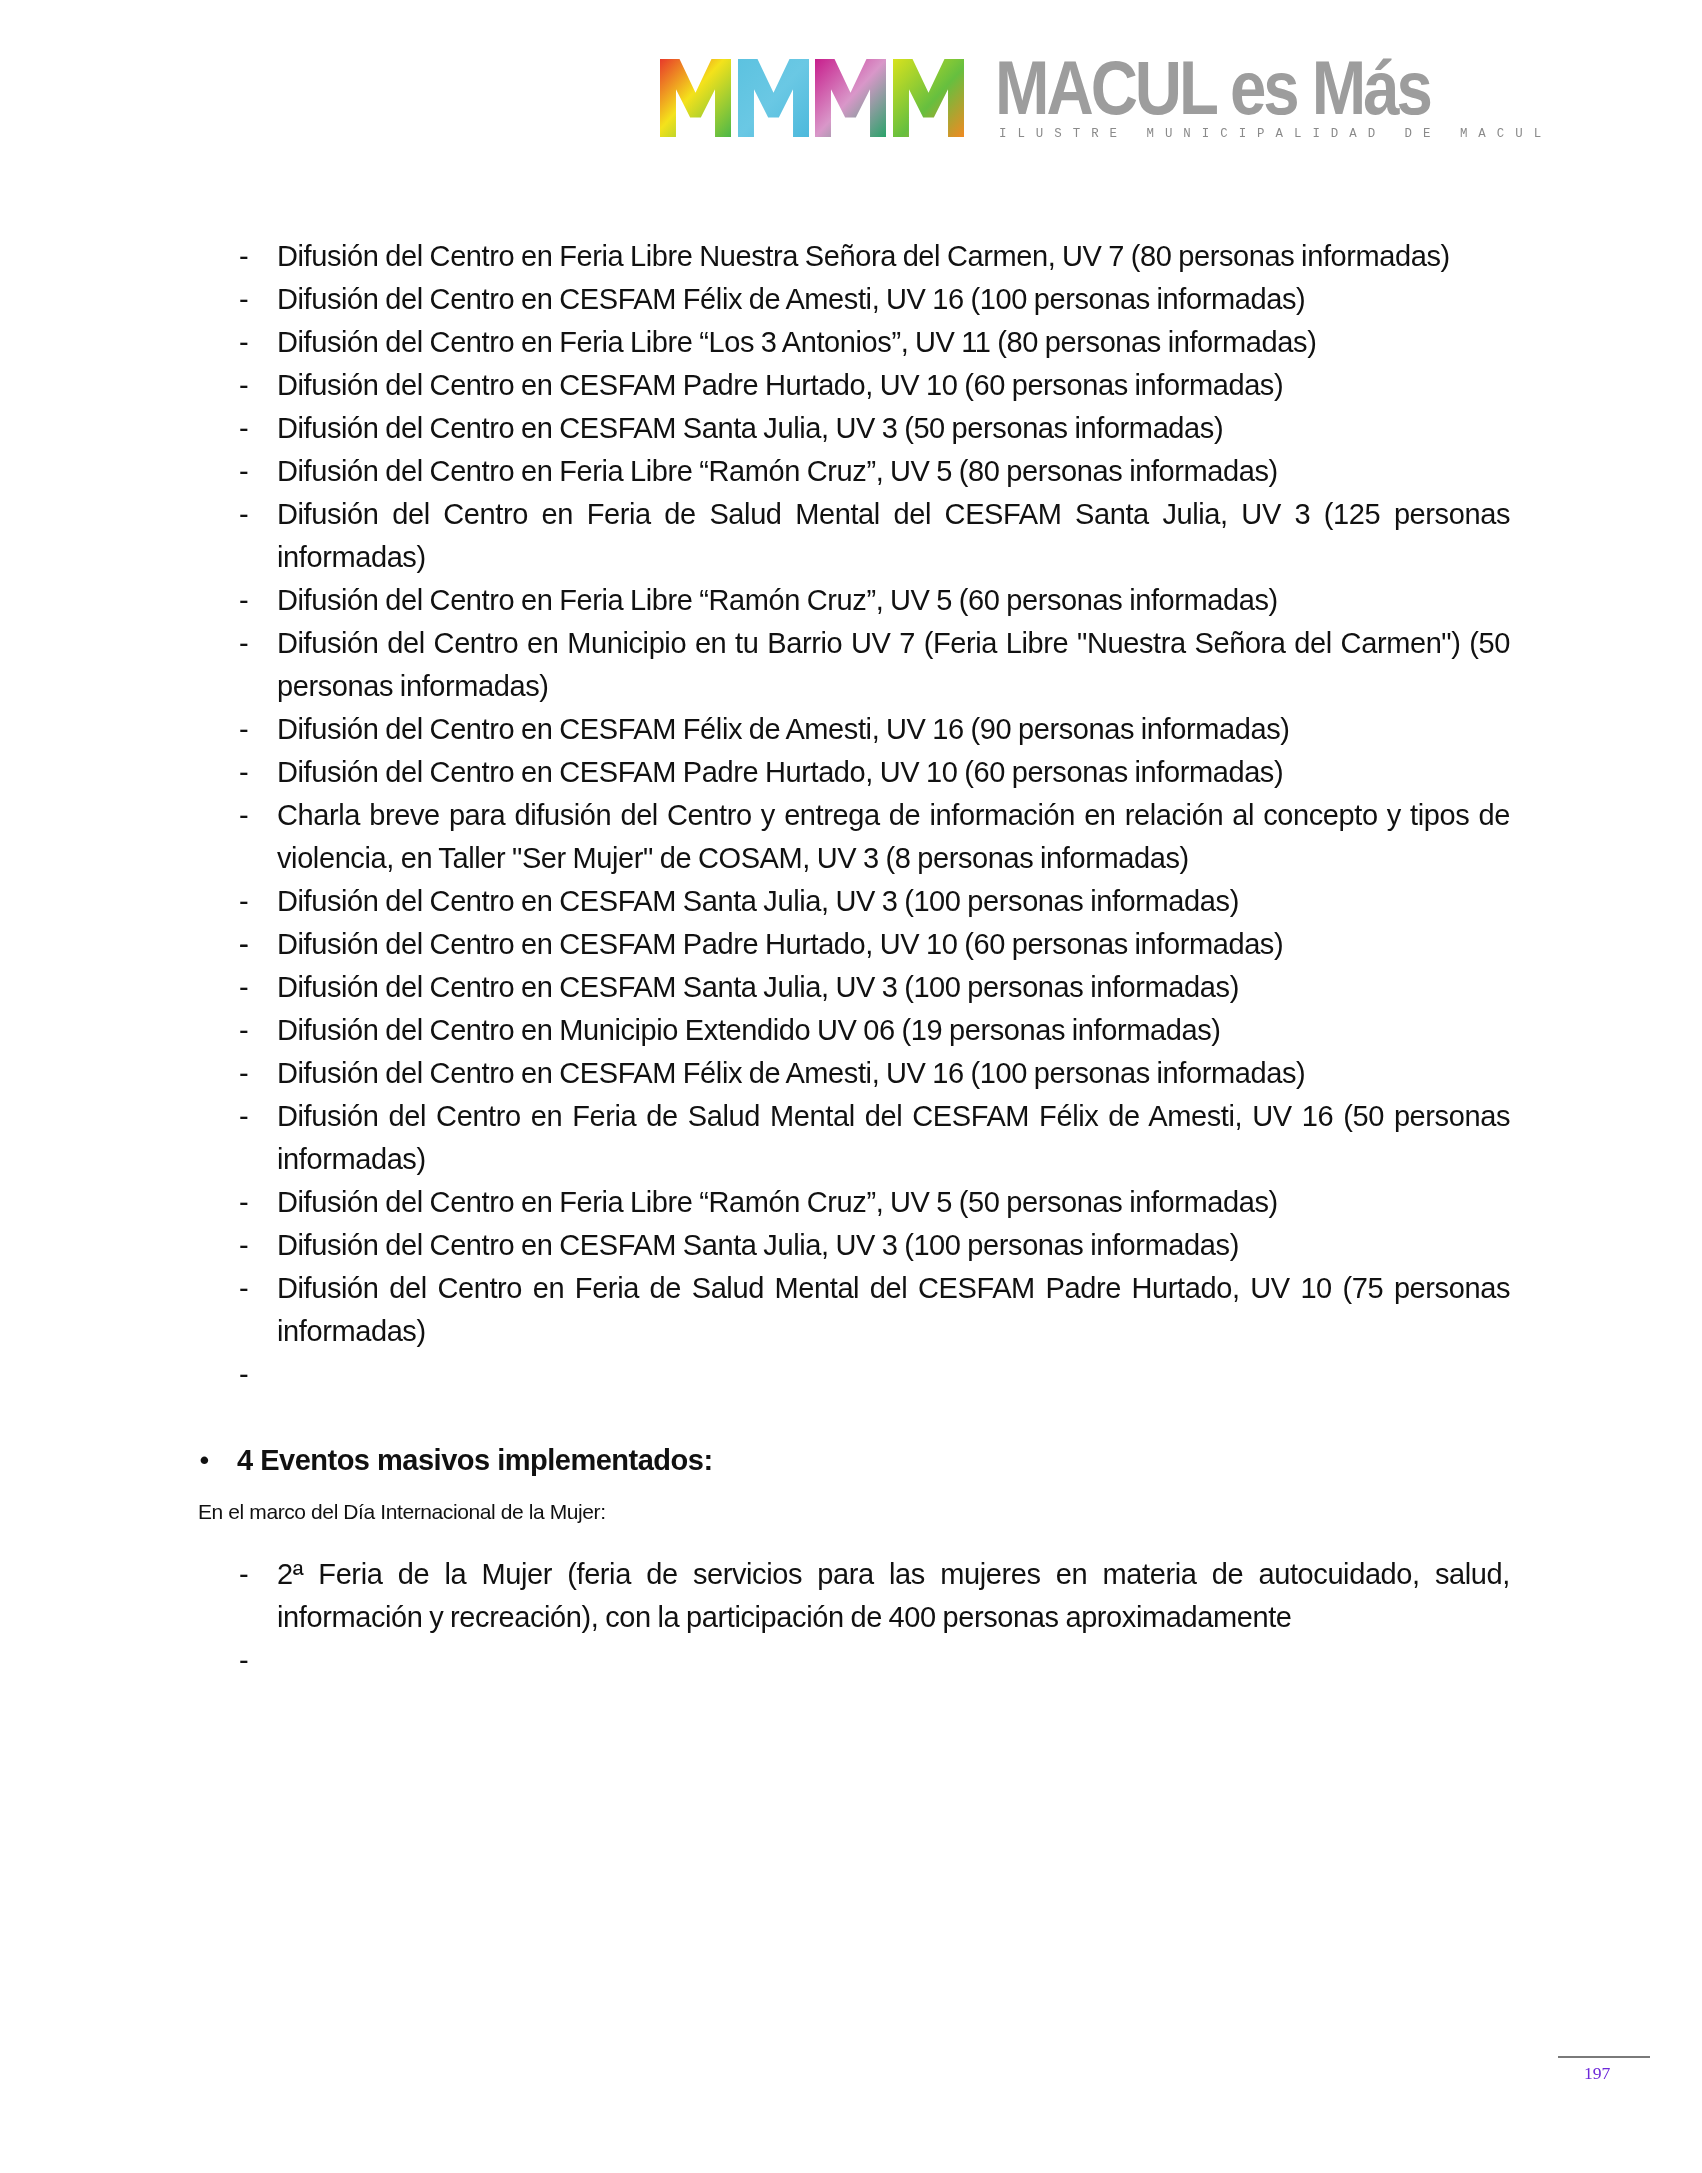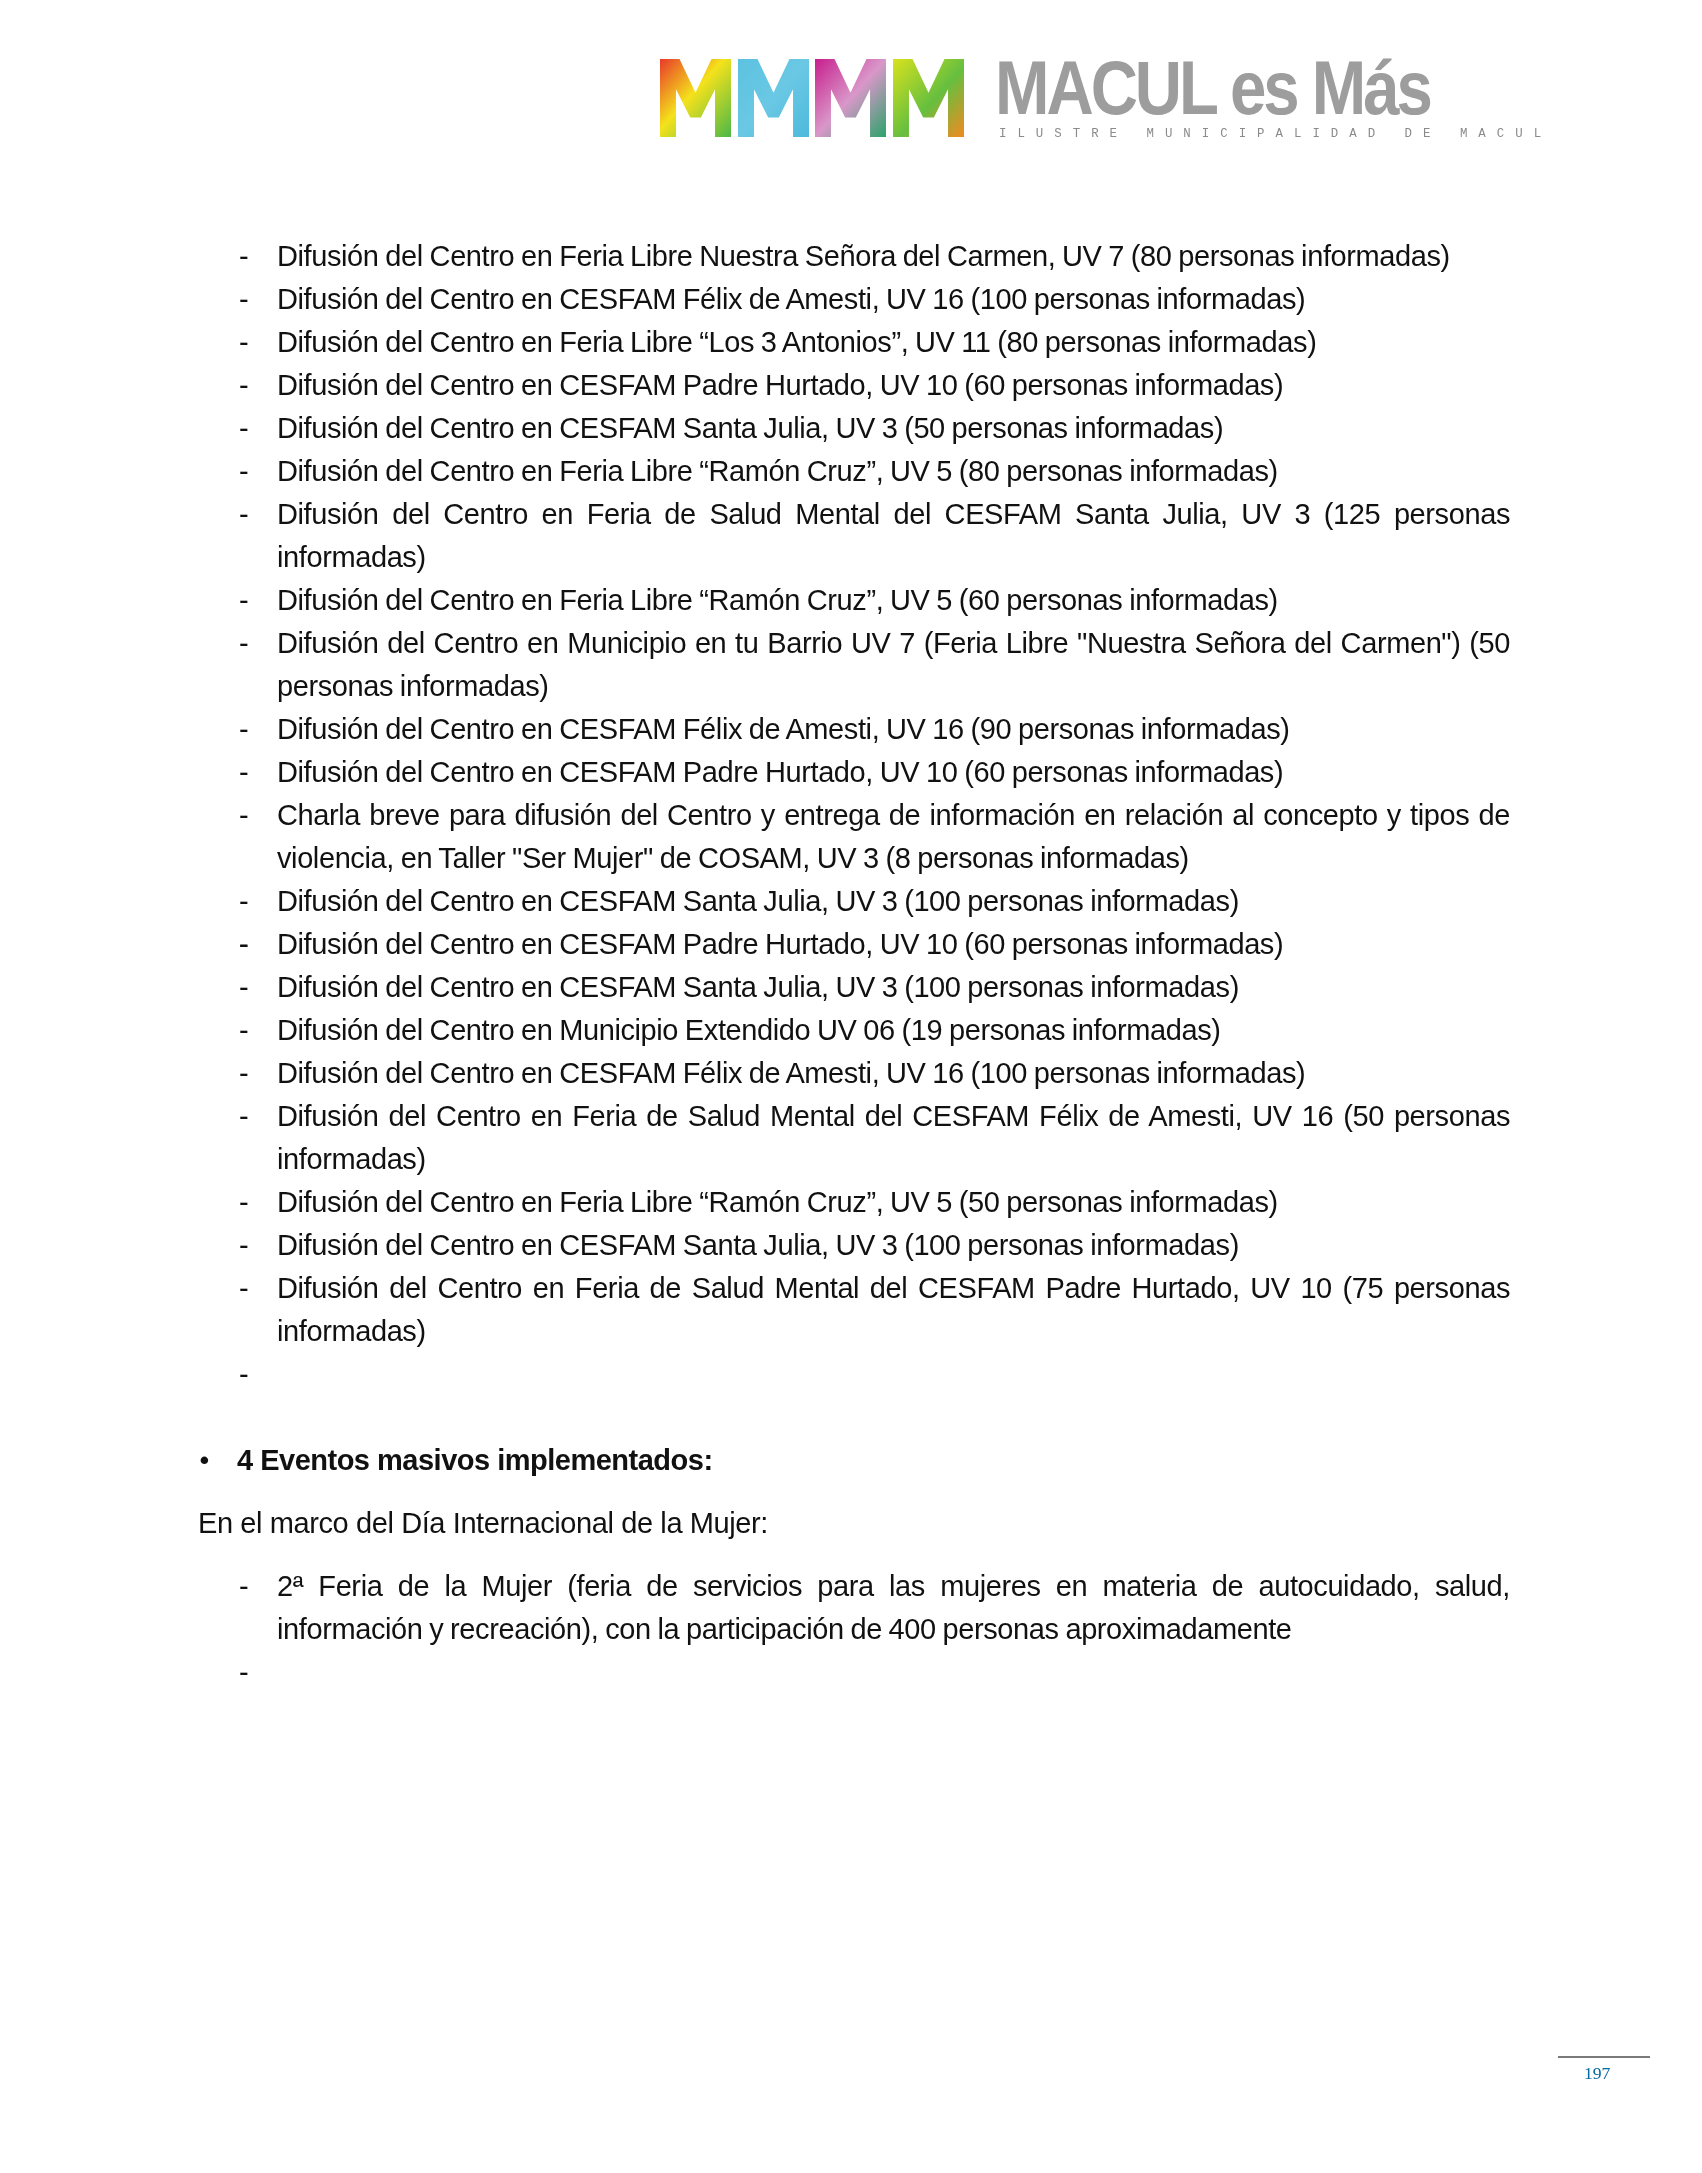--- a/index.html
+++ b/index.html
@@ -26,26 +26,26 @@
     position: relative; padding-left: 79px; font-size: 29px; line-height: 43px;
     text-align: justify; letter-spacing: -0.4px; word-spacing: -0.9px;
   }
   .item .dash { position: absolute; left: 41px; top: 0; }
   .spacer { height: 86px; }
   .heading {
     position: relative; padding-left: 39px; font-weight: bold; font-size: 29px; line-height: 43px;
     letter-spacing: -0.5px;
   }
   .heading .bullet { position: absolute; left: 1.8px; top: 0; font-size: 26.5px; }
-  .intro { font-size: 29px; line-height: 43px; margin-top: 20px; letter-spacing: -0.4px; }
+  .intro { font-size: 21px; line-height: 43px; margin-top: 8px; letter-spacing: -0.4px; }
   .items2 { margin-top: 20px; }
   .footer-line { position: absolute; left: 1558px; top: 2056px; width: 92px; height: 1.8px; background: #7a7a7a; }
   .page-num {
     position: absolute; left: 1584px; top: 2063px; font-family: "Liberation Serif", serif;
-    font-size: 17.6px; color: #0369a1;
+    font-size: 17.6px; color: #6d28d9;
   }
 </style>
 </head>
 <body>
 
 <div class="logo">
   <div class="logo-m m1">
     <svg viewBox="0 0 80 88" preserveAspectRatio="none">
       <defs>
           <linearGradient id="g1" x1="0" y1="0" x2="1" y2="1">

